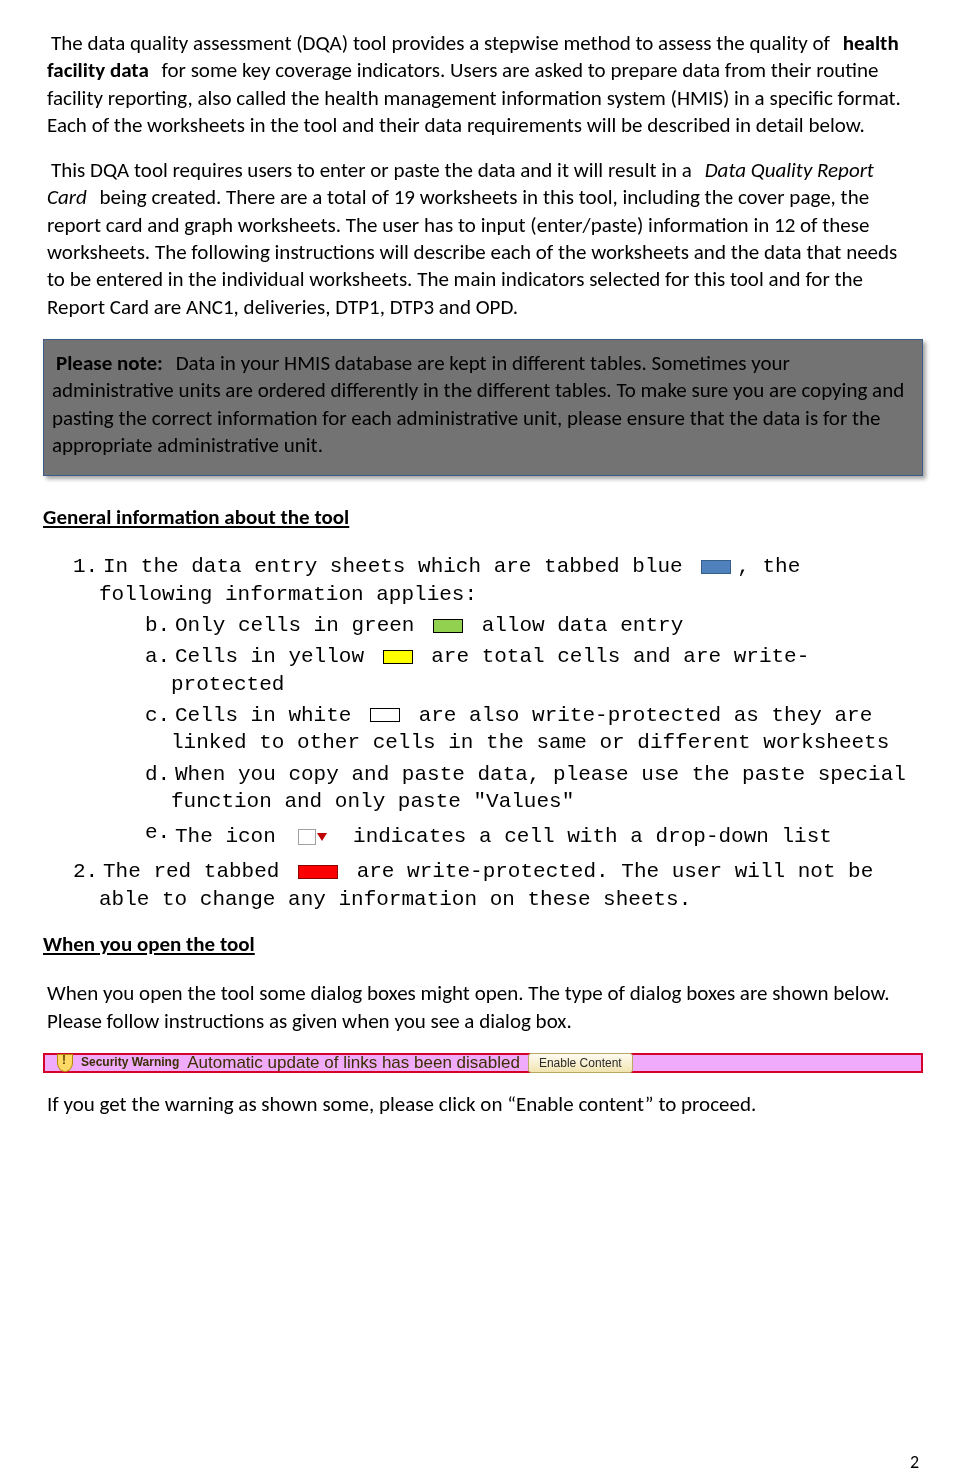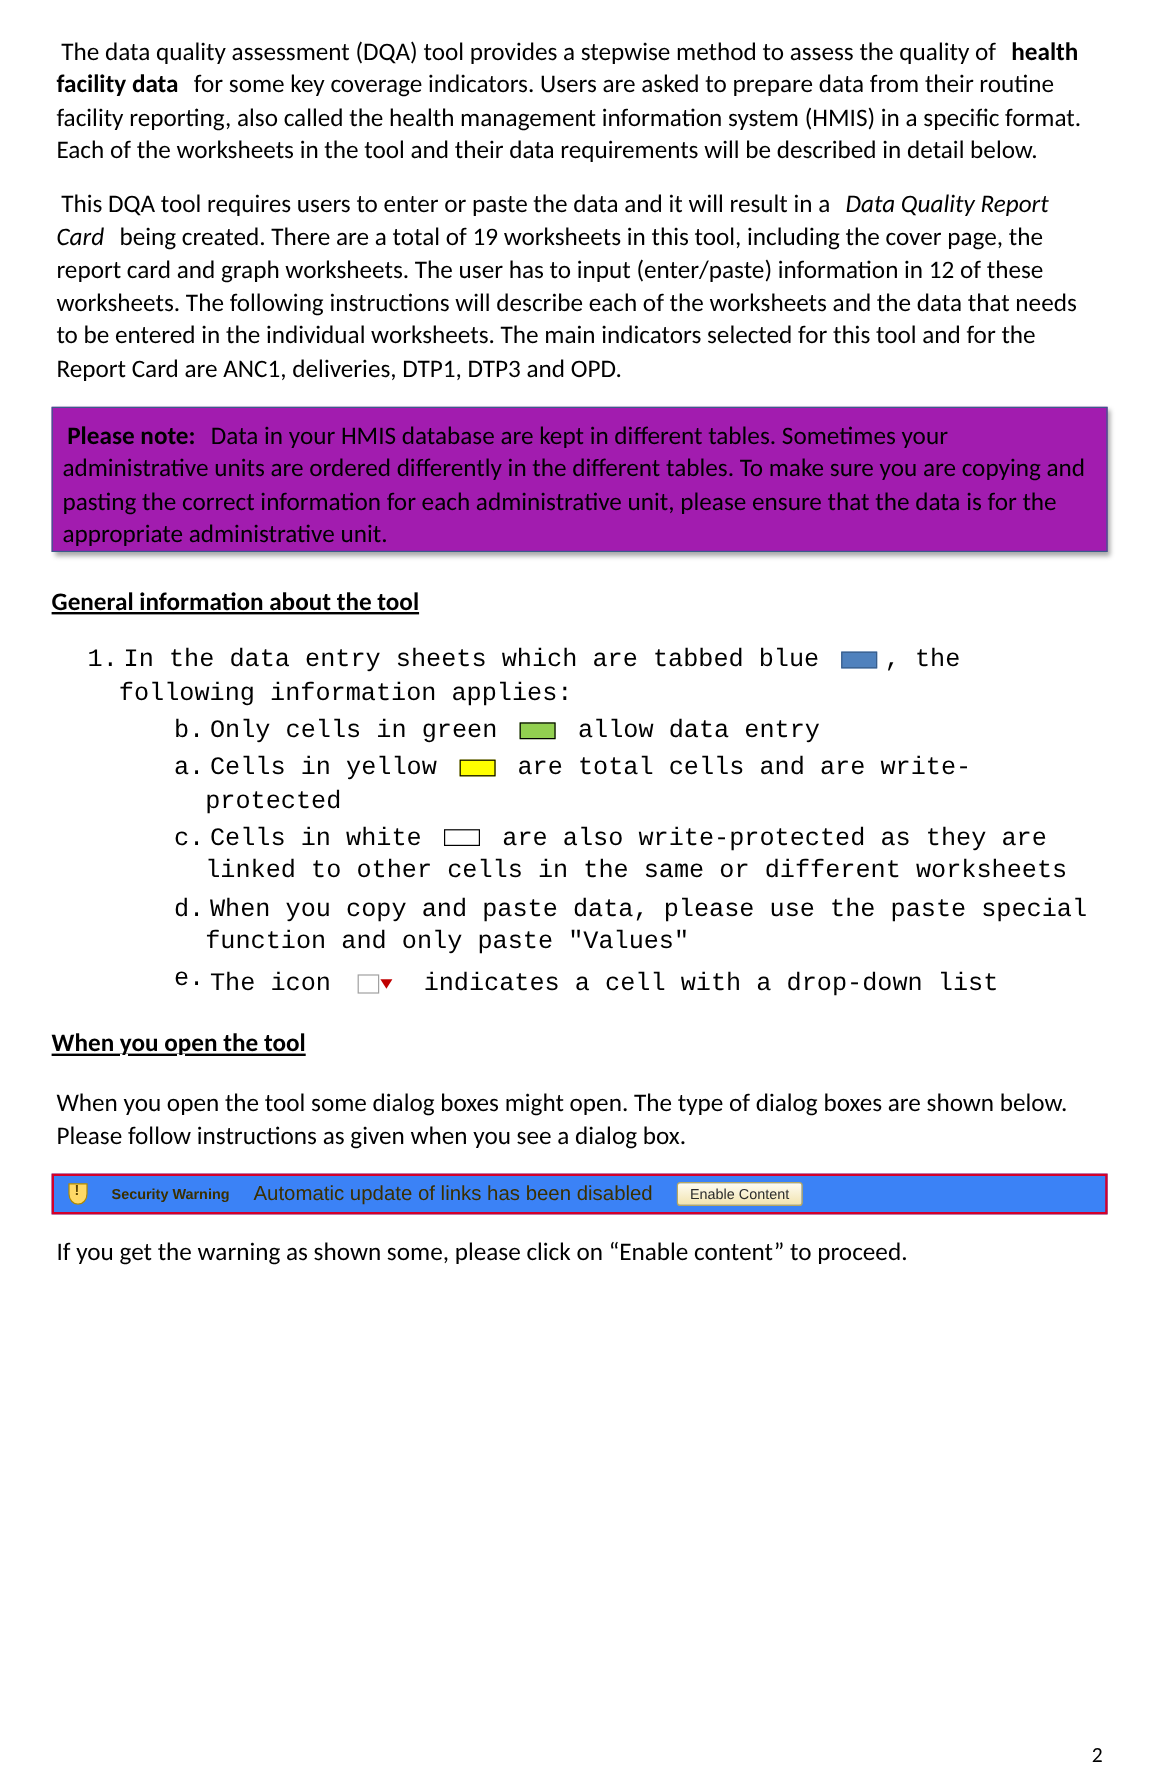--- a/index.html
+++ b/index.html
@@ -11,22 +11,22 @@
       background: #fff;
       width: 960px;
       min-height: 1478px;
       padding: 18px 45px 20px 35px;
       position: relative;
     }
     .para { margin-bottom: 18px; }
     .italic { font-style: italic; }
     .note-box {
       border: 1.5px solid #3b5b8a;
-      background: #a21caf;
-      padding: 10px 12px 0 8px;
+      background: #737373;
+      padding: 10px 12px 16px 8px;
       margin: 18px 0 28px 0;
       box-shadow: 3px 3px 4px rgba(0,0,0,0.35);
     }
     .note-box b { font-weight: bold; }
     .section-heading {
       font-weight: bold;
       text-decoration: underline;
       margin: 18px 0 22px 0;
       display: block;
     }
@@ -75,26 +75,25 @@
       right: -12px;
       top: 3px;
       width: 0; height: 0;
       border-left: 5px solid transparent;
       border-right: 5px solid transparent;
       border-top: 8px solid #c00000;
     }
     .dropdown-wrapper { padding-right: 14px; display: inline-block; }
     .warning-bar {
       border: 2px solid #d4002a;
-      background: #3b82f6;
+      background: #f0abfc;
       padding: 5px 8px;
       display: flex;
       align-items: center;
-      gap: 12px;
-      height: 34px;
+      height: 20px;
       margin: 6px 0 18px 0;
       width: 100%;
       font-family: "Segoe UI", Arial, sans-serif;
     }
     .warning-bar .shield-icon {
       width: 16px; height: 18px;
       background: #ffd966;
       border: 1px solid #b08900;
       border-radius: 0 0 50% 50%;
       position: relative;
@@ -165,20 +164,23 @@
         <span>Cells in white </span><span class="swatch white"></span><span> are also write-protected as they are linked to other cells in the same or different worksheets</span>
       </li>
       <li data-marker="d.">
         <span>When you copy and paste data, please use the paste special function and only paste "Values"</span>
       </li>
       <li data-marker="e.">
         <span>The icon </span><span class="dropdown-wrapper"><span class="dropdown-icon"></span></span><span> indicates a cell with a drop-down list</span>
       </li>
     </ol>
   </li>
+  <li data-marker="2.">
+    <span>The red tabbed </span><span class="swatch red"></span><span> are write-protected.  The user will not be able to change any information on these sheets.</span>
+  </li>
 </ol>
 
 <span class="section-heading">When you open the tool</span>
 
 <p class="para">When you open the tool some dialog boxes might open.  The type of dialog boxes are shown below.  Please follow instructions as given when you see a dialog box.</p>
 
 <div class="warning-bar">
   <span class="shield-icon"></span>
   <span class="warn-title">Security Warning</span>
   <span class="warn-msg">Automatic update of links has been disabled</span>

